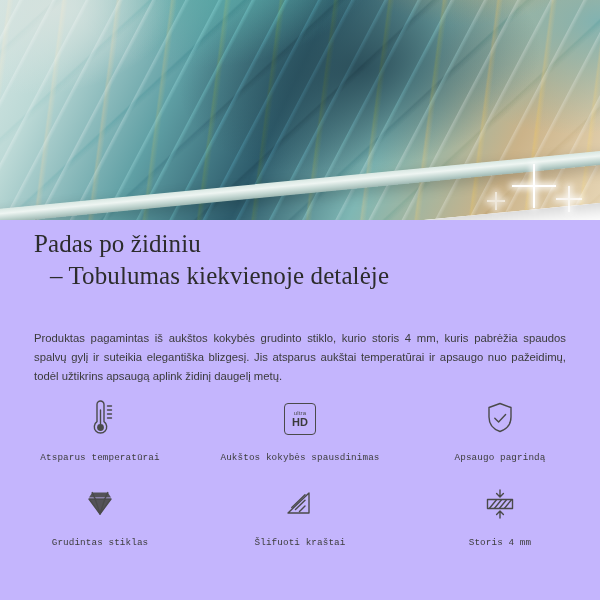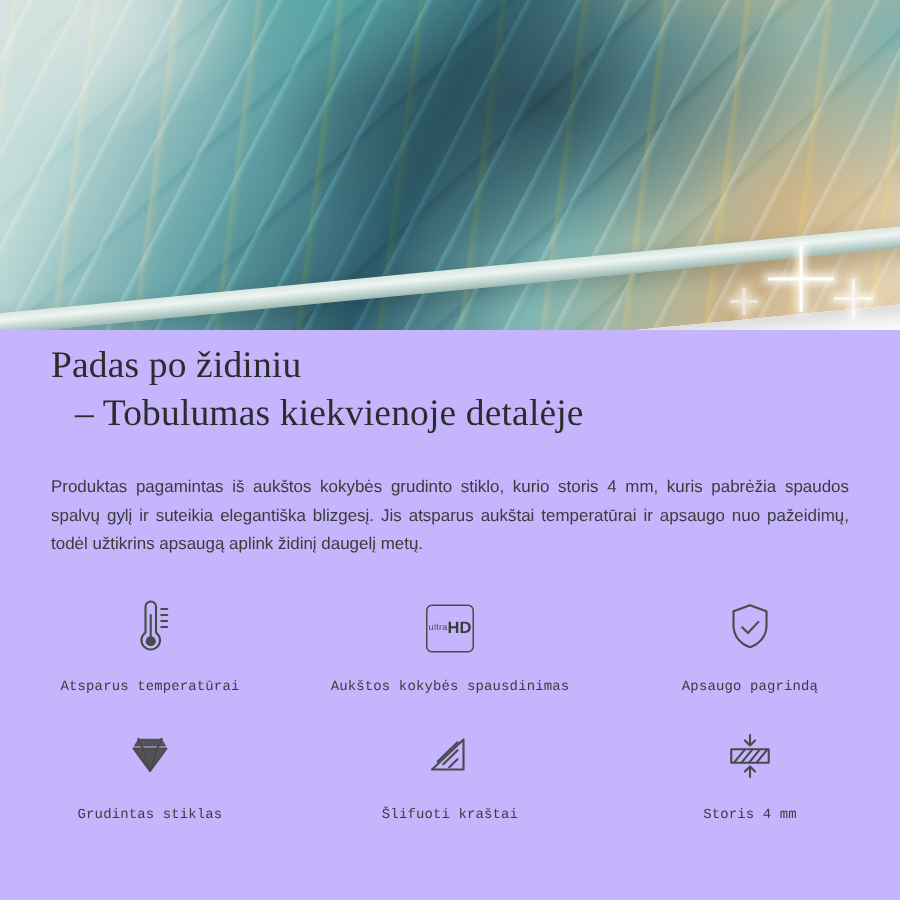--- a/index.html
+++ b/index.html
@@ -111,21 +111,21 @@
     font-family: "Liberation Serif", serif;
     font-weight: 400;
     font-size: 25px;
     line-height: 32px;
     color: #2c2c2c;
     letter-spacing: 0.1px;
   }
   .headline .line2 { display: block; margin-left: 16px; }
 
   .body-copy {
-    margin: 24px 0 0 0;
+    margin: 37px 0 0 0;
     padding: 0 34px;
     font-size: 11.3px;
     line-height: 19px;
     color: #3b3b3b;
     text-align: justify;
     max-width: 600px;
   }
 
   
   .features {
@@ -164,20 +164,21 @@
     stroke-width: 1.4;
     stroke-linecap: round;
     stroke-linejoin: round;
   }
   .st-f { fill: #4a4a4a; stroke: none; }
   .hd-box {
     width: 30px; height: 30px;
     border: 1.4px solid #4a4a4a;
     border-radius: 4px;
     display: flex;
+    flex-direction: column;
     align-items: center;
     justify-content: center;
     line-height: 1;
   }
   .hd-top {
     font-size: 6px;
     color: #4a4a4a;
     letter-spacing: .2px;
   }
   .hd-bot {

